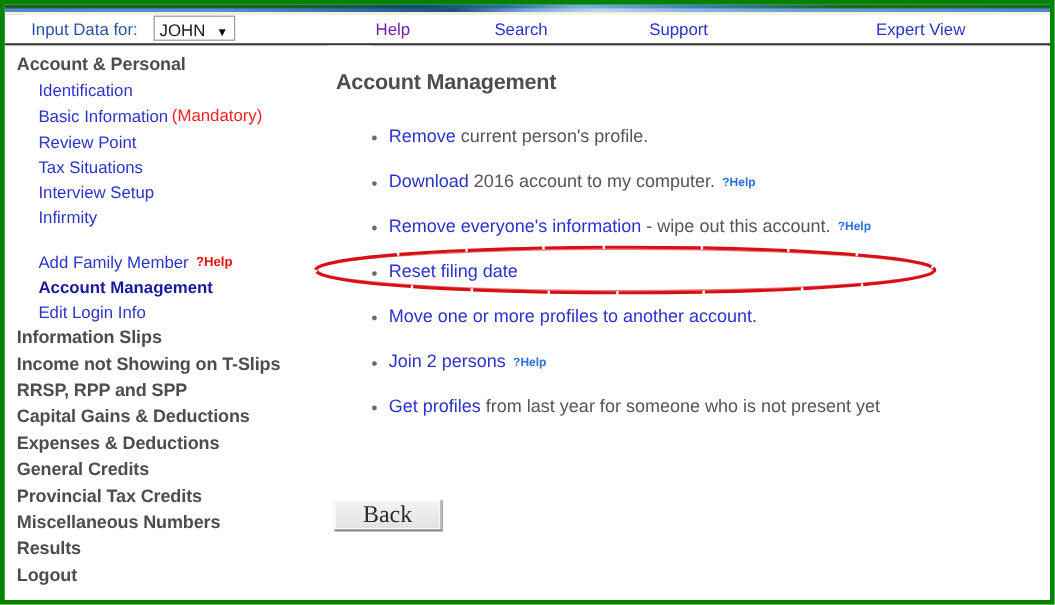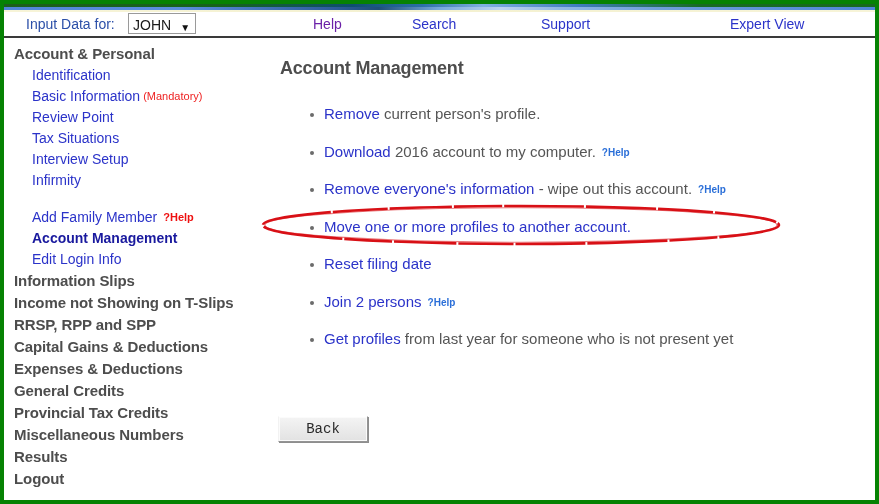--- a/index.html
+++ b/index.html
@@ -162,21 +162,21 @@
   }
   .side-help {
     color: #ee1111;
     font-weight: bold;
     font-size: 11px;
     margin-left: 6px;
     vertical-align: 1px;
   }
   .mandatory {
     color: #ee2222;
-    font-size: 11px;
+    font-size: 14px;
     margin-left: 3px;
     vertical-align: 1px;
   }
   .side-spacer { height: 16px; }
 
   
   .main {
     position: absolute;
     left: 268px;
     top: 0;
@@ -234,22 +234,22 @@
     position: absolute;
     left: 6px;
     top: 378px;
     width: 90px;
     height: 26px;
     background: linear-gradient(#f4f4f4, #e2e2e2);
     border: 1px solid #949494;
     border-top-color: #ffffff;
     border-left-color: #f2f2f2;
     box-shadow: inset 0 0 0 1px #fbfbfb, 1px 1px 0 0 #8e8e8e;
-    font-family: Liberation Mono, monospace;
-    font-size: 14px;
+    font-family: Liberation Serif, serif;
+    font-size: 20px;
     color: #2a2a2a;
     cursor: pointer;
   }
 
   
   .annotation-ellipse {
     position: absolute;
     left: 255px;
     top: 165px;
     width: 524px;
@@ -326,24 +326,24 @@
         <li>
           <a href="#">Remove</a><span> current person's profile.</span>
         </li>
         <li>
           <a href="#">Download</a><span> 2016 account to my computer.</span><span class="inline-help">?Help</span>
         </li>
         <li>
           <a href="#">Remove everyone's information</a><span> - wipe out this account.</span><span class="inline-help">?Help</span>
         </li>
         <li>
+          <a href="#">Reset filing date</a>
+        </li>
+        <li>
           <a href="#">Move one or more profiles to another account.</a>
-        </li>
-        <li>
-          <a href="#">Reset filing date</a>
         </li>
         <li>
           <a href="#">Join 2 persons</a><span class="inline-help">?Help</span>
         </li>
         <li>
           <a href="#">Get profiles</a><span> from last year for someone who is not present yet</span>
         </li>
       </ul>
 
       <button class="back-button">Back</button>

